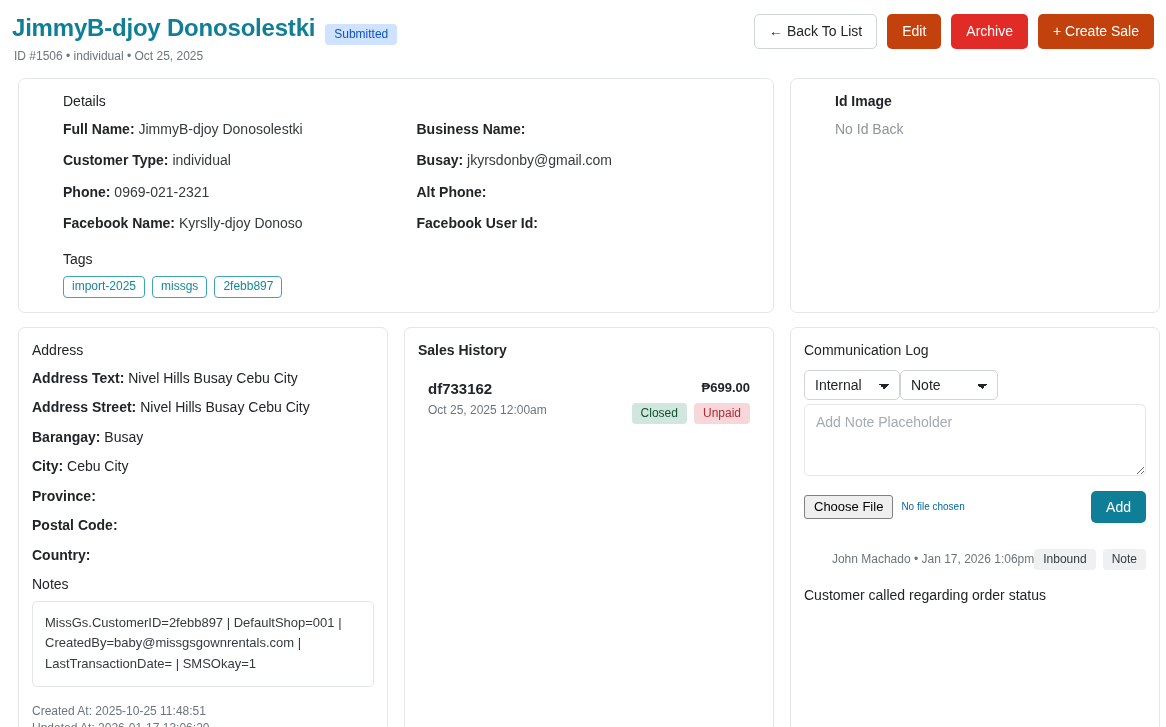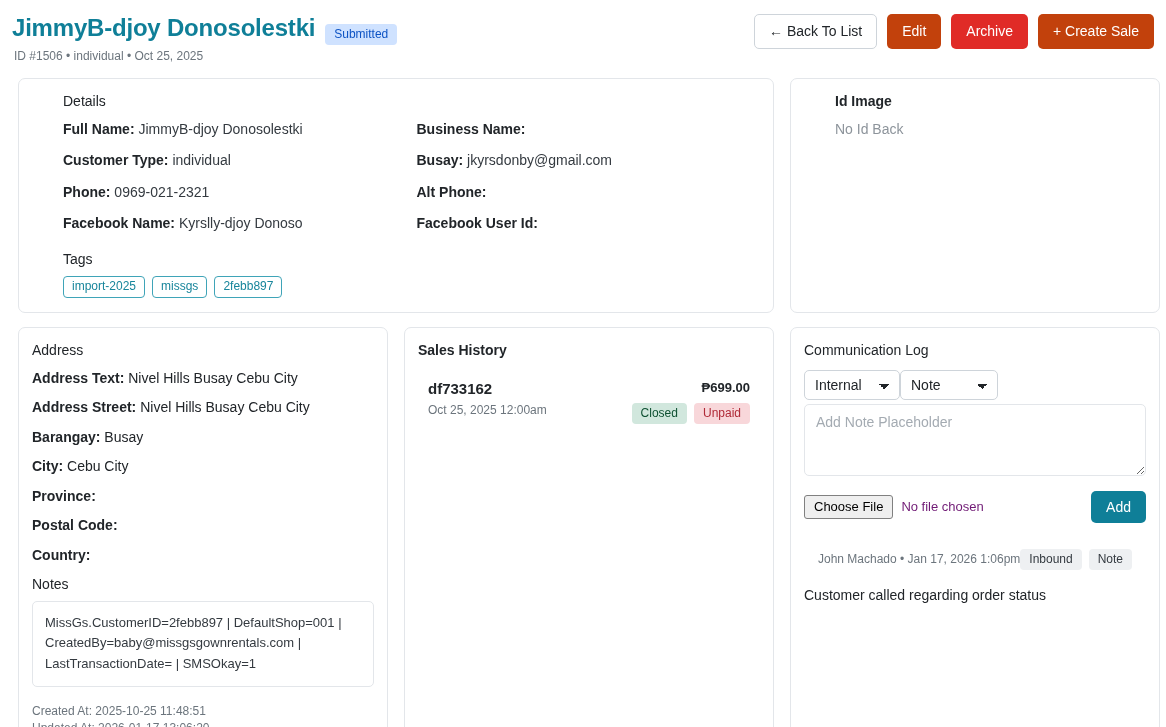--- a/index.html
+++ b/index.html
@@ -201,36 +201,36 @@
   .choose-file {
     border: 1px solid #808080;
     background: #efefef;
     border-radius: 3px;
     font-size: 13px;
     padding: 3px 9px 4px 9px;
     color: #000000;
     cursor: pointer;
     font-family: "Liberation Sans", sans-serif;
   }
-  .file-name { font-size: 13px; color: #701a75; }
+  .file-name { font-size: 10px; color: #0369a1; }
   .btn-add {
     background: #0f7f98;
     color: #ffffff;
     border: none;
     border-radius: 5px;
     font-size: 14px;
     padding: 8px 15px;
     cursor: pointer;
     font-family: "Liberation Sans", sans-serif;
   }
   .log-entry { margin-top: 26px; }
   .log-head {
     display: flex;
     align-items: center;
-    justify-content: center;
+    justify-content: flex-end;
   }
   .log-meta { font-size: 12px; color: #6c757d; }
   .log-tags { display: flex; gap: 7px; }
   .chip {
     background: #eef0f2;
     color: #343a40;
     font-size: 12px;
     border-radius: 4px;
     padding: 4px 9px 5px;
     line-height: 1;

